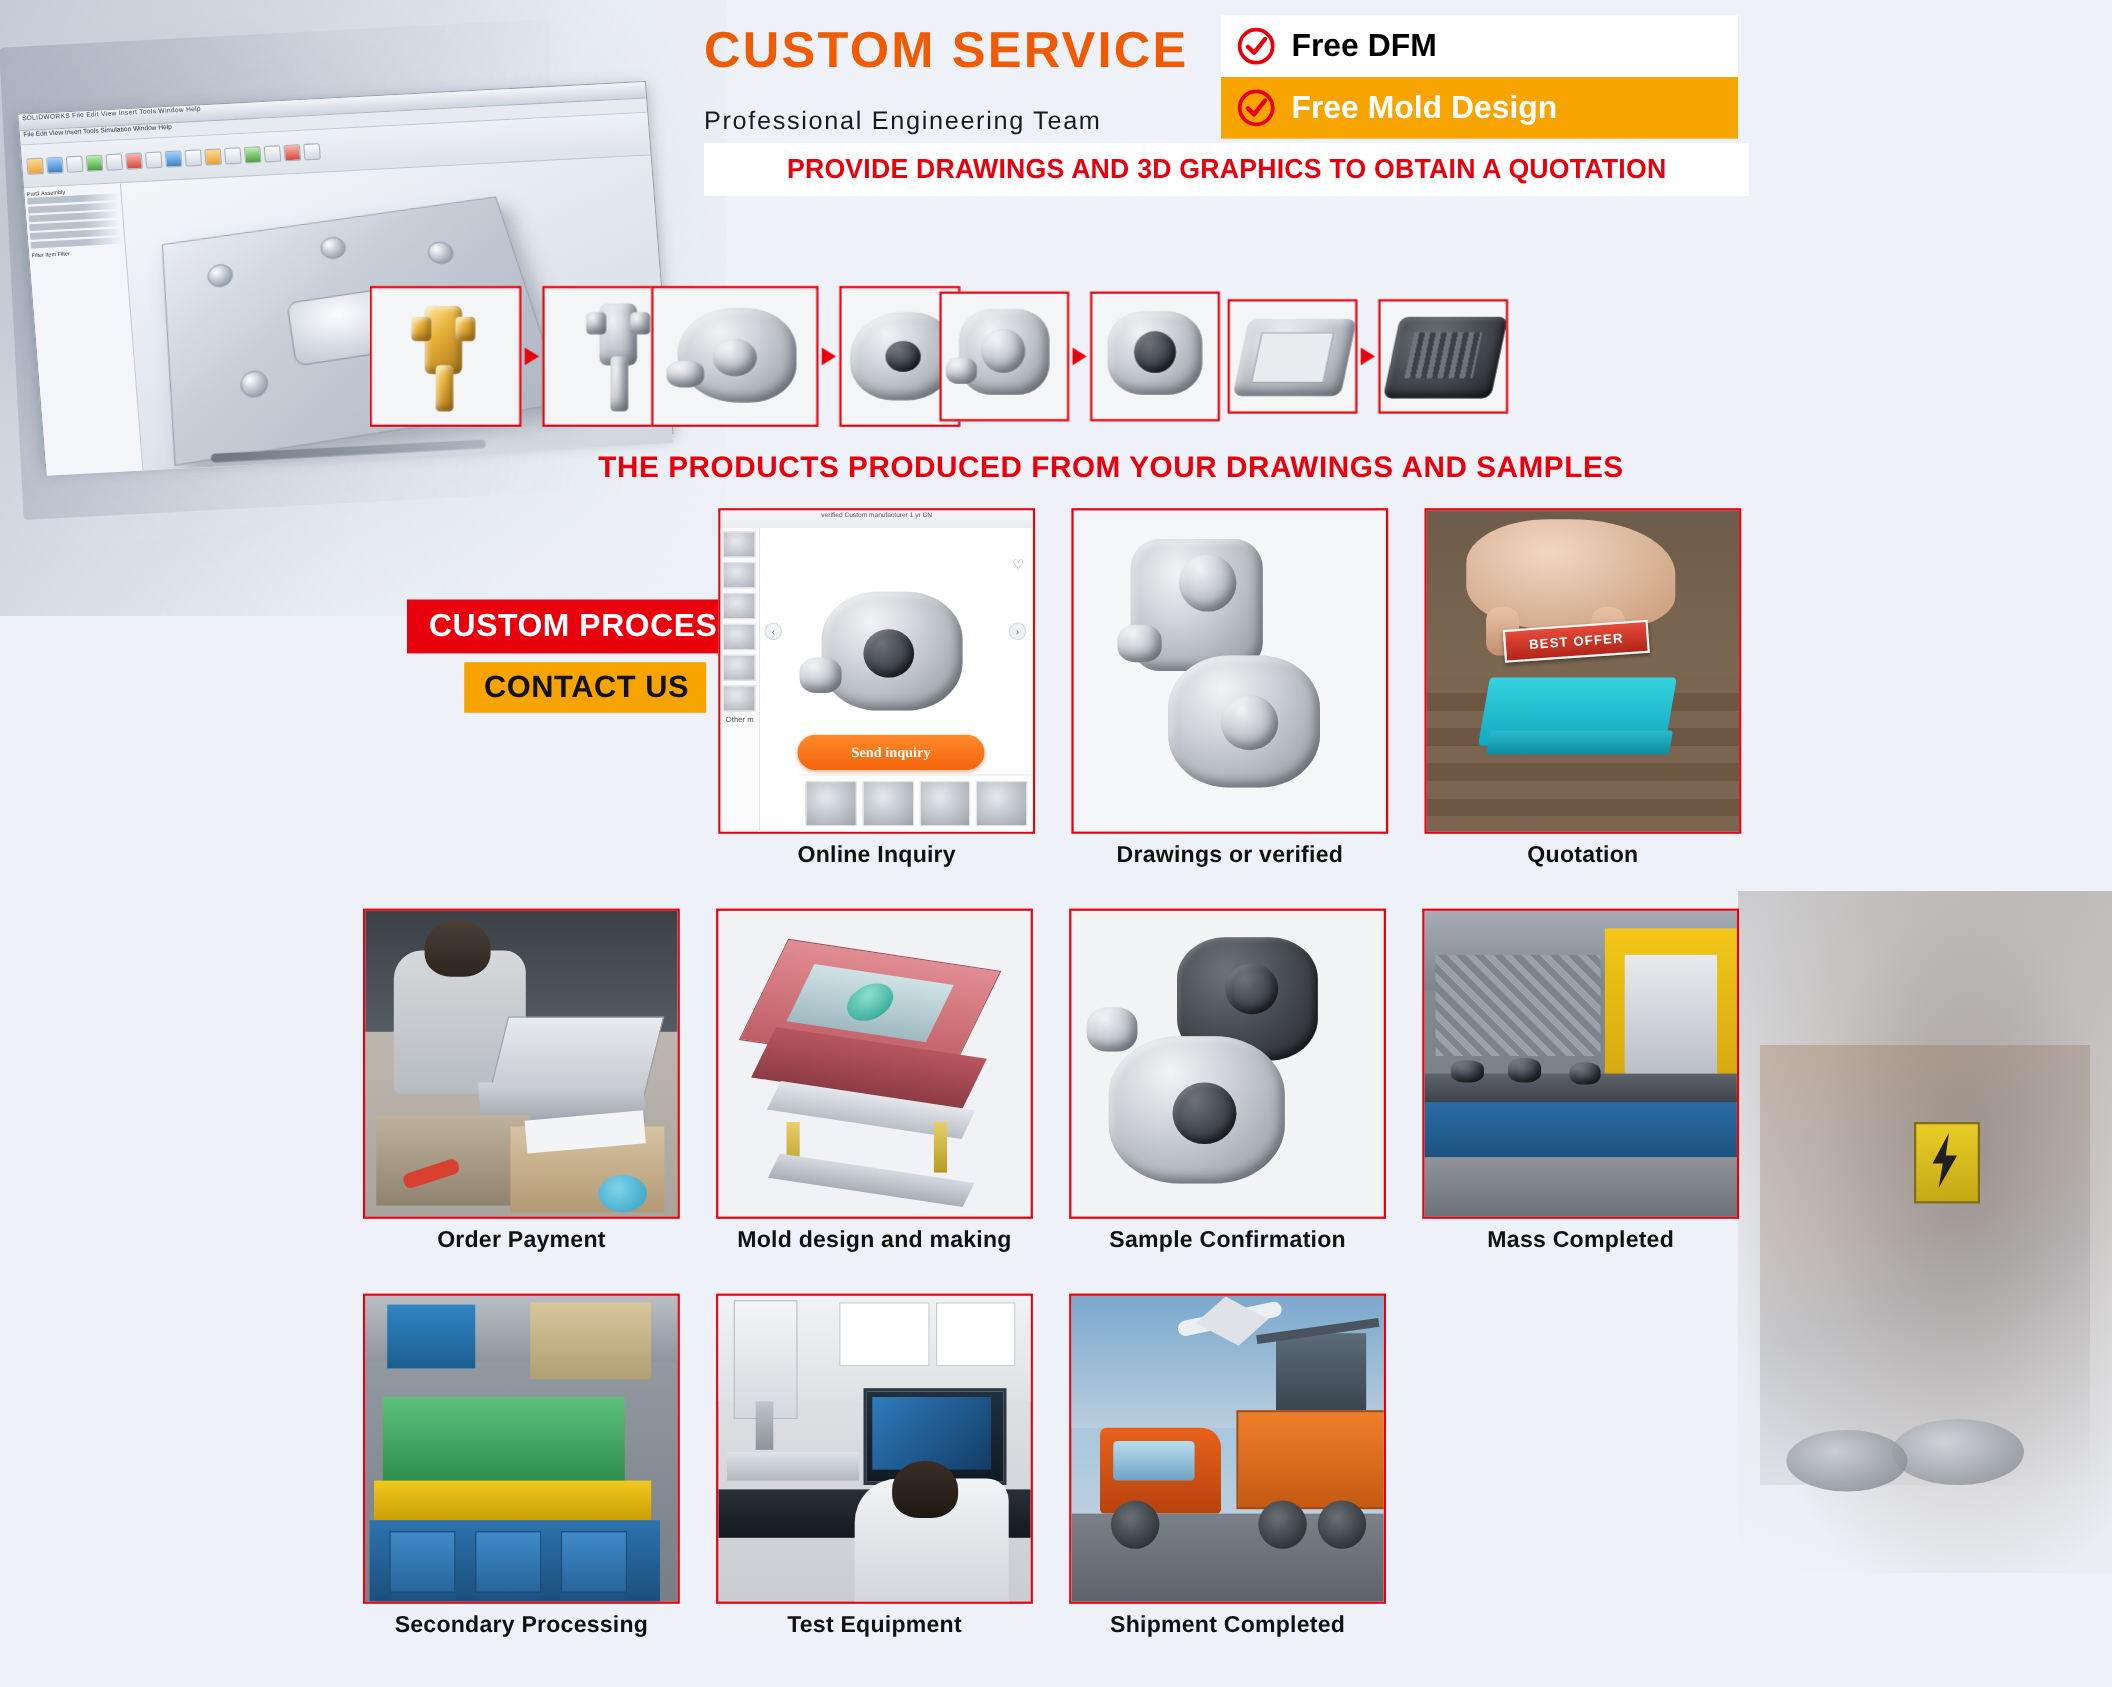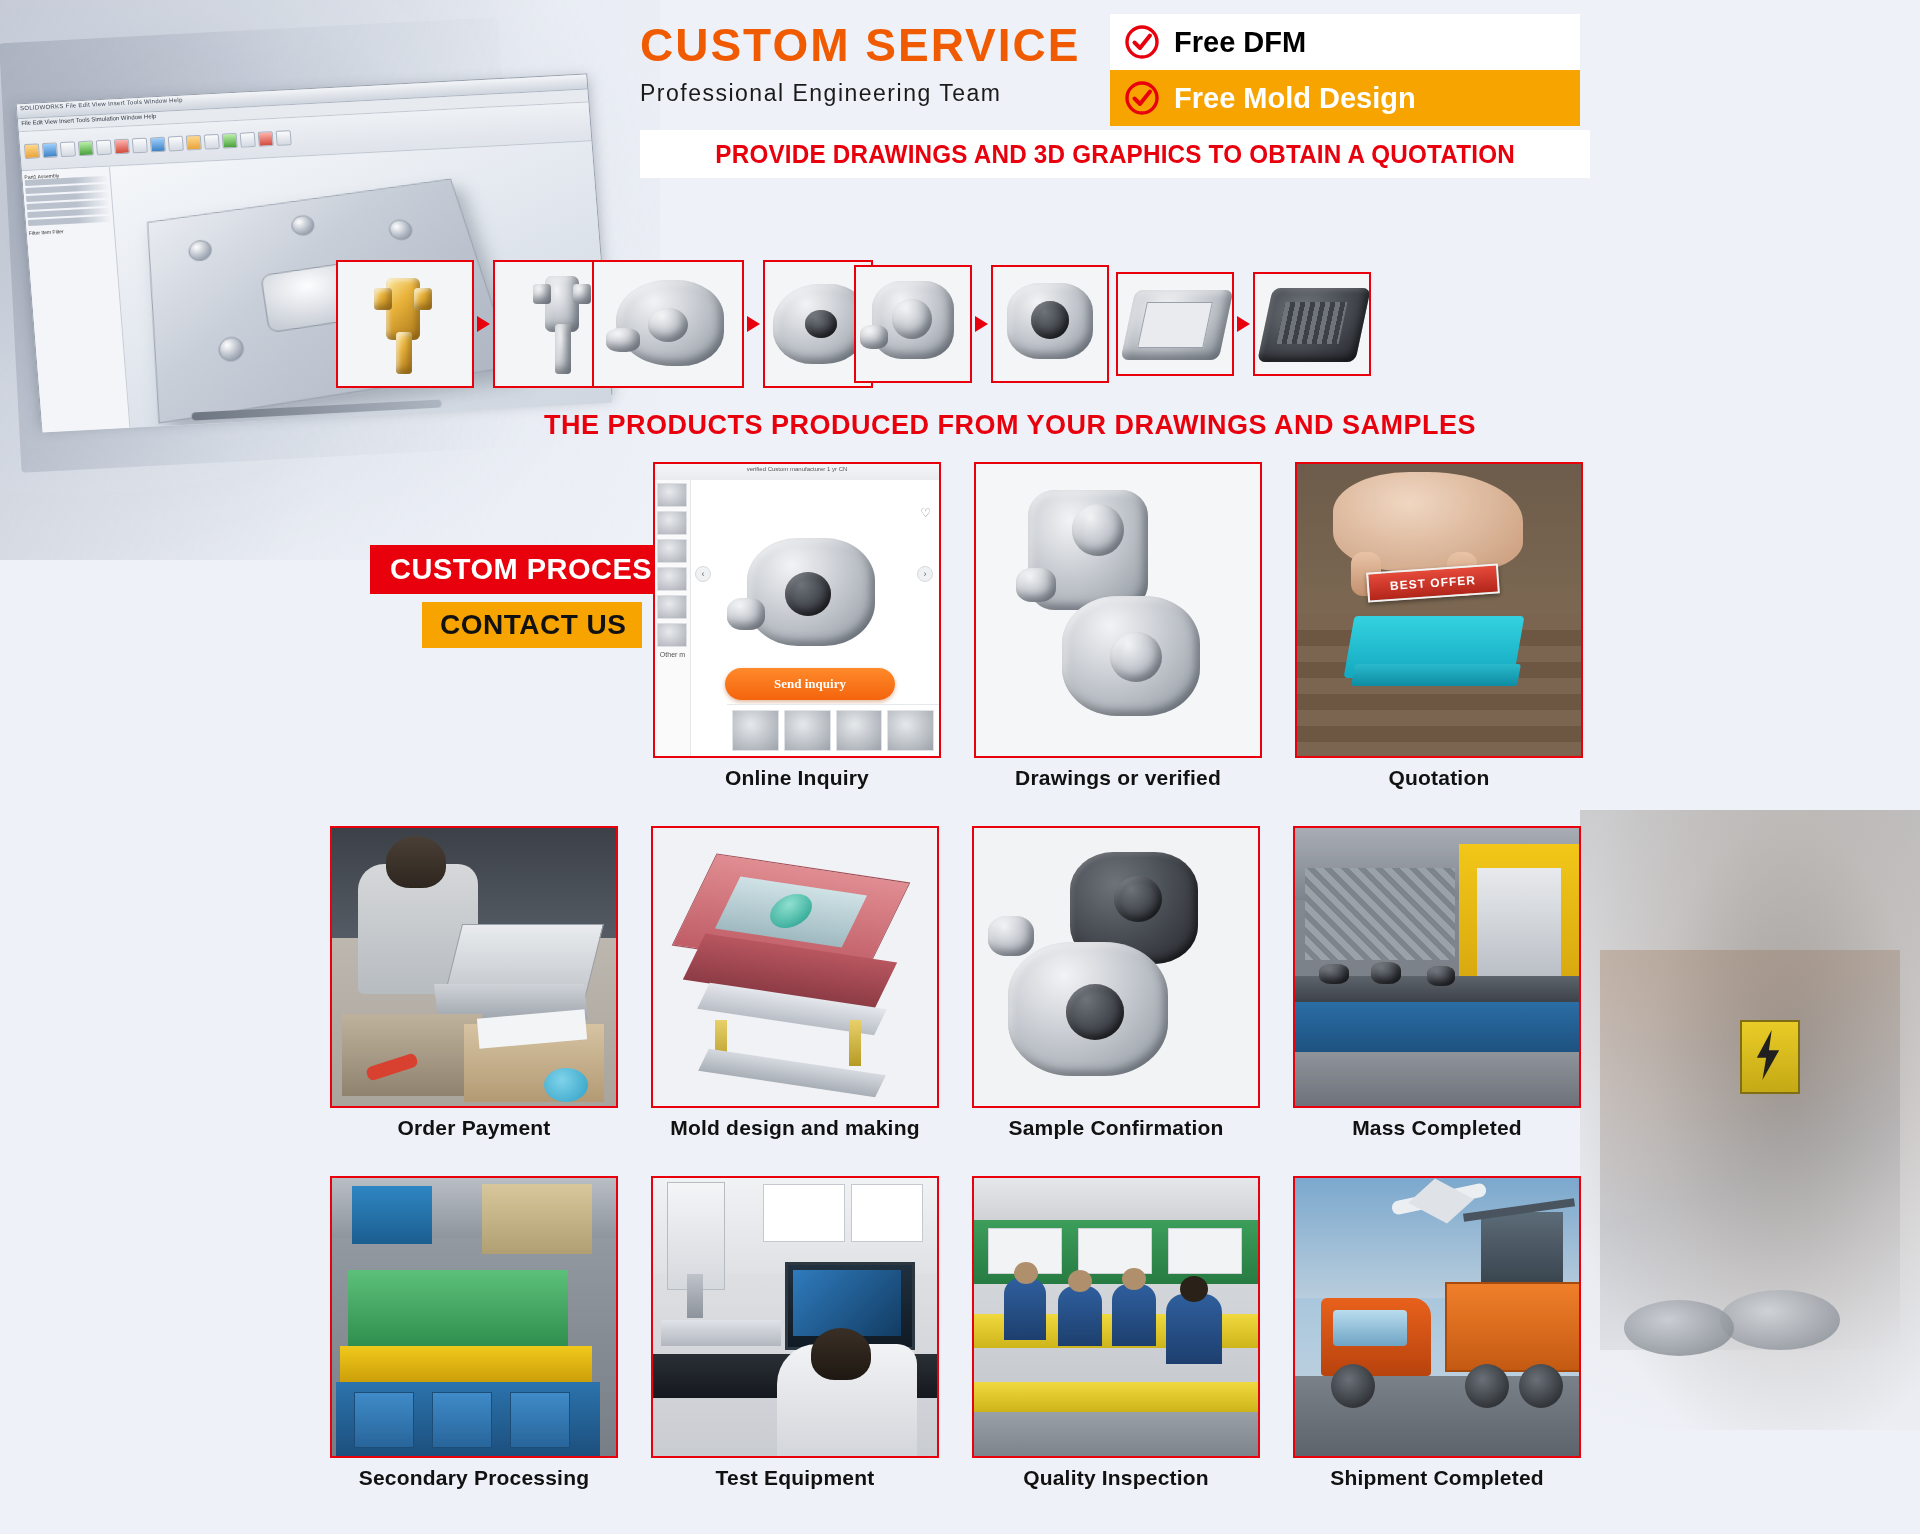--- a/index.html
+++ b/index.html
@@ -171,21 +171,21 @@
   .custom-service {
     font-size: 46px;
     font-weight: bold;
     color: #f05a00;
     letter-spacing: 2px;
     font-family: "Liberation Sans", sans-serif;
     line-height: 1;
     white-space: nowrap;
   }
   .prof-team {
-    margin-top: 12px;
+    margin-top: 28px;
     font-size: 23px;
     color: #1a1a1a;
     letter-spacing: 1.5px;
     white-space: nowrap;
   }
   .header-right {
     width: 470px;
   }
   .badge {
     display: flex;
@@ -715,41 +715,20 @@
           <div style="position:absolute;left:8px;top:142px;width:120px;height:26px;background:linear-gradient(#dfe2e7,#b2b7bf)"></div>
           <div style="position:absolute;left:132px;top:84px;width:124px;height:82px;background:linear-gradient(#20303f,#101a24);border:3px solid #2c3742"></div>
           <div style="position:absolute;left:140px;top:92px;width:108px;height:66px;background:linear-gradient(135deg,#2f7bbd,#123c63)"></div>
           <div style="position:absolute;left:0;top:176px;width:100%;height:44px;background:linear-gradient(#2a2f36,#15191e)"></div>
           <div style="position:absolute;left:124px;top:166px;width:140px;height:116px;background:linear-gradient(#f2f3f5,#d2d5da);border-radius:40px 20px 0 0"></div>
           <div style="position:absolute;left:158px;top:150px;width:60px;height:52px;background:linear-gradient(#3a2f26,#1e1812);border-radius:50% 50% 40% 40%"></div>
         </div>
         <div class="step-label">Test Equipment</div>
       </div>
 
-      <div class="step">
-        <div class="step-img" style="background:linear-gradient(#dfe1e4,#bfc3c8)">
-          <div style="position:absolute;left:0;top:0;width:100%;height:54px;background:linear-gradient(#e5e7ea,#c9ccd0)"></div>
-          <div style="position:absolute;left:0;top:42px;width:100%;height:64px;background:linear-gradient(#3c9e5a,#277b42)"></div>
-          <div style="position:absolute;left:14px;top:50px;width:72px;height:44px;background:#f2f3f5;border:1px solid #cfd2d6"></div>
-          <div style="position:absolute;left:104px;top:50px;width:72px;height:44px;background:#f2f3f5;border:1px solid #cfd2d6"></div>
-          <div style="position:absolute;left:194px;top:50px;width:72px;height:44px;background:#f2f3f5;border:1px solid #cfd2d6"></div>
-          <div style="position:absolute;left:0;top:136px;width:100%;height:34px;background:linear-gradient(#f0d93e,#cdb41a)"></div>
-          <div style="position:absolute;left:0;top:204px;width:100%;height:30px;background:linear-gradient(#f0d93e,#cdb41a)"></div>
-          <div style="position:absolute;left:30px;top:100px;width:42px;height:62px;background:linear-gradient(#2f5f9e,#1d3f6e);border-radius:16px 16px 0 0"></div>
-          <div style="position:absolute;left:84px;top:108px;width:44px;height:60px;background:linear-gradient(#2f5f9e,#1d3f6e);border-radius:16px 16px 0 0"></div>
-          <div style="position:absolute;left:138px;top:106px;width:44px;height:62px;background:linear-gradient(#2f5f9e,#1d3f6e);border-radius:16px 16px 0 0"></div>
-          <div style="position:absolute;left:192px;top:116px;width:56px;height:70px;background:linear-gradient(#2f5f9e,#1d3f6e);border-radius:18px 18px 0 0"></div>
-          <div style="position:absolute;left:40px;top:84px;width:24px;height:22px;background:#b08f6c;border-radius:50%"></div>
-          <div style="position:absolute;left:94px;top:92px;width:24px;height:22px;background:#b08f6c;border-radius:50%"></div>
-          <div style="position:absolute;left:148px;top:90px;width:24px;height:22px;background:#b08f6c;border-radius:50%"></div>
-          <div style="position:absolute;left:206px;top:98px;width:28px;height:26px;background:#2a2119;border-radius:50%"></div>
-          <div style="position:absolute;left:0;top:234px;width:100%;height:48px;background:linear-gradient(#9aa0a7,#7b8189)"></div>
-        </div>
-        <div class="step-label">Quality Inspection</div>
-      </div>
 
       <div class="step">
         <div class="step-img" style="background:linear-gradient(#8fb9d8,#cbd8e2)">
           <div style="position:absolute;left:0;top:0;width:100%;height:120px;background:linear-gradient(#7ba8cd,#b9cddd)"></div>
           <div style="position:absolute;left:96px;top:14px;width:96px;height:14px;background:#eceff2;border-radius:8px;transform:rotate(-12deg)"></div>
           <div style="position:absolute;left:124px;top:6px;width:44px;height:34px;background:#dfe3e8;transform:rotate(28deg) skewX(-20deg)"></div>
           <div style="position:absolute;left:186px;top:34px;width:82px;height:70px;background:linear-gradient(#5c6b78,#3a454f)"></div>
           <div style="position:absolute;left:168px;top:28px;width:112px;height:8px;background:#4a545e;transform:rotate(-8deg)"></div>
           <div style="position:absolute;left:150px;top:104px;width:132px;height:86px;background:linear-gradient(#f07f2a,#c45a12);border:2px solid #a64a0d"></div>
           <div style="position:absolute;left:26px;top:120px;width:110px;height:78px;background:linear-gradient(#e8611c,#b8430d);border-radius:6px 18px 4px 4px"></div>

